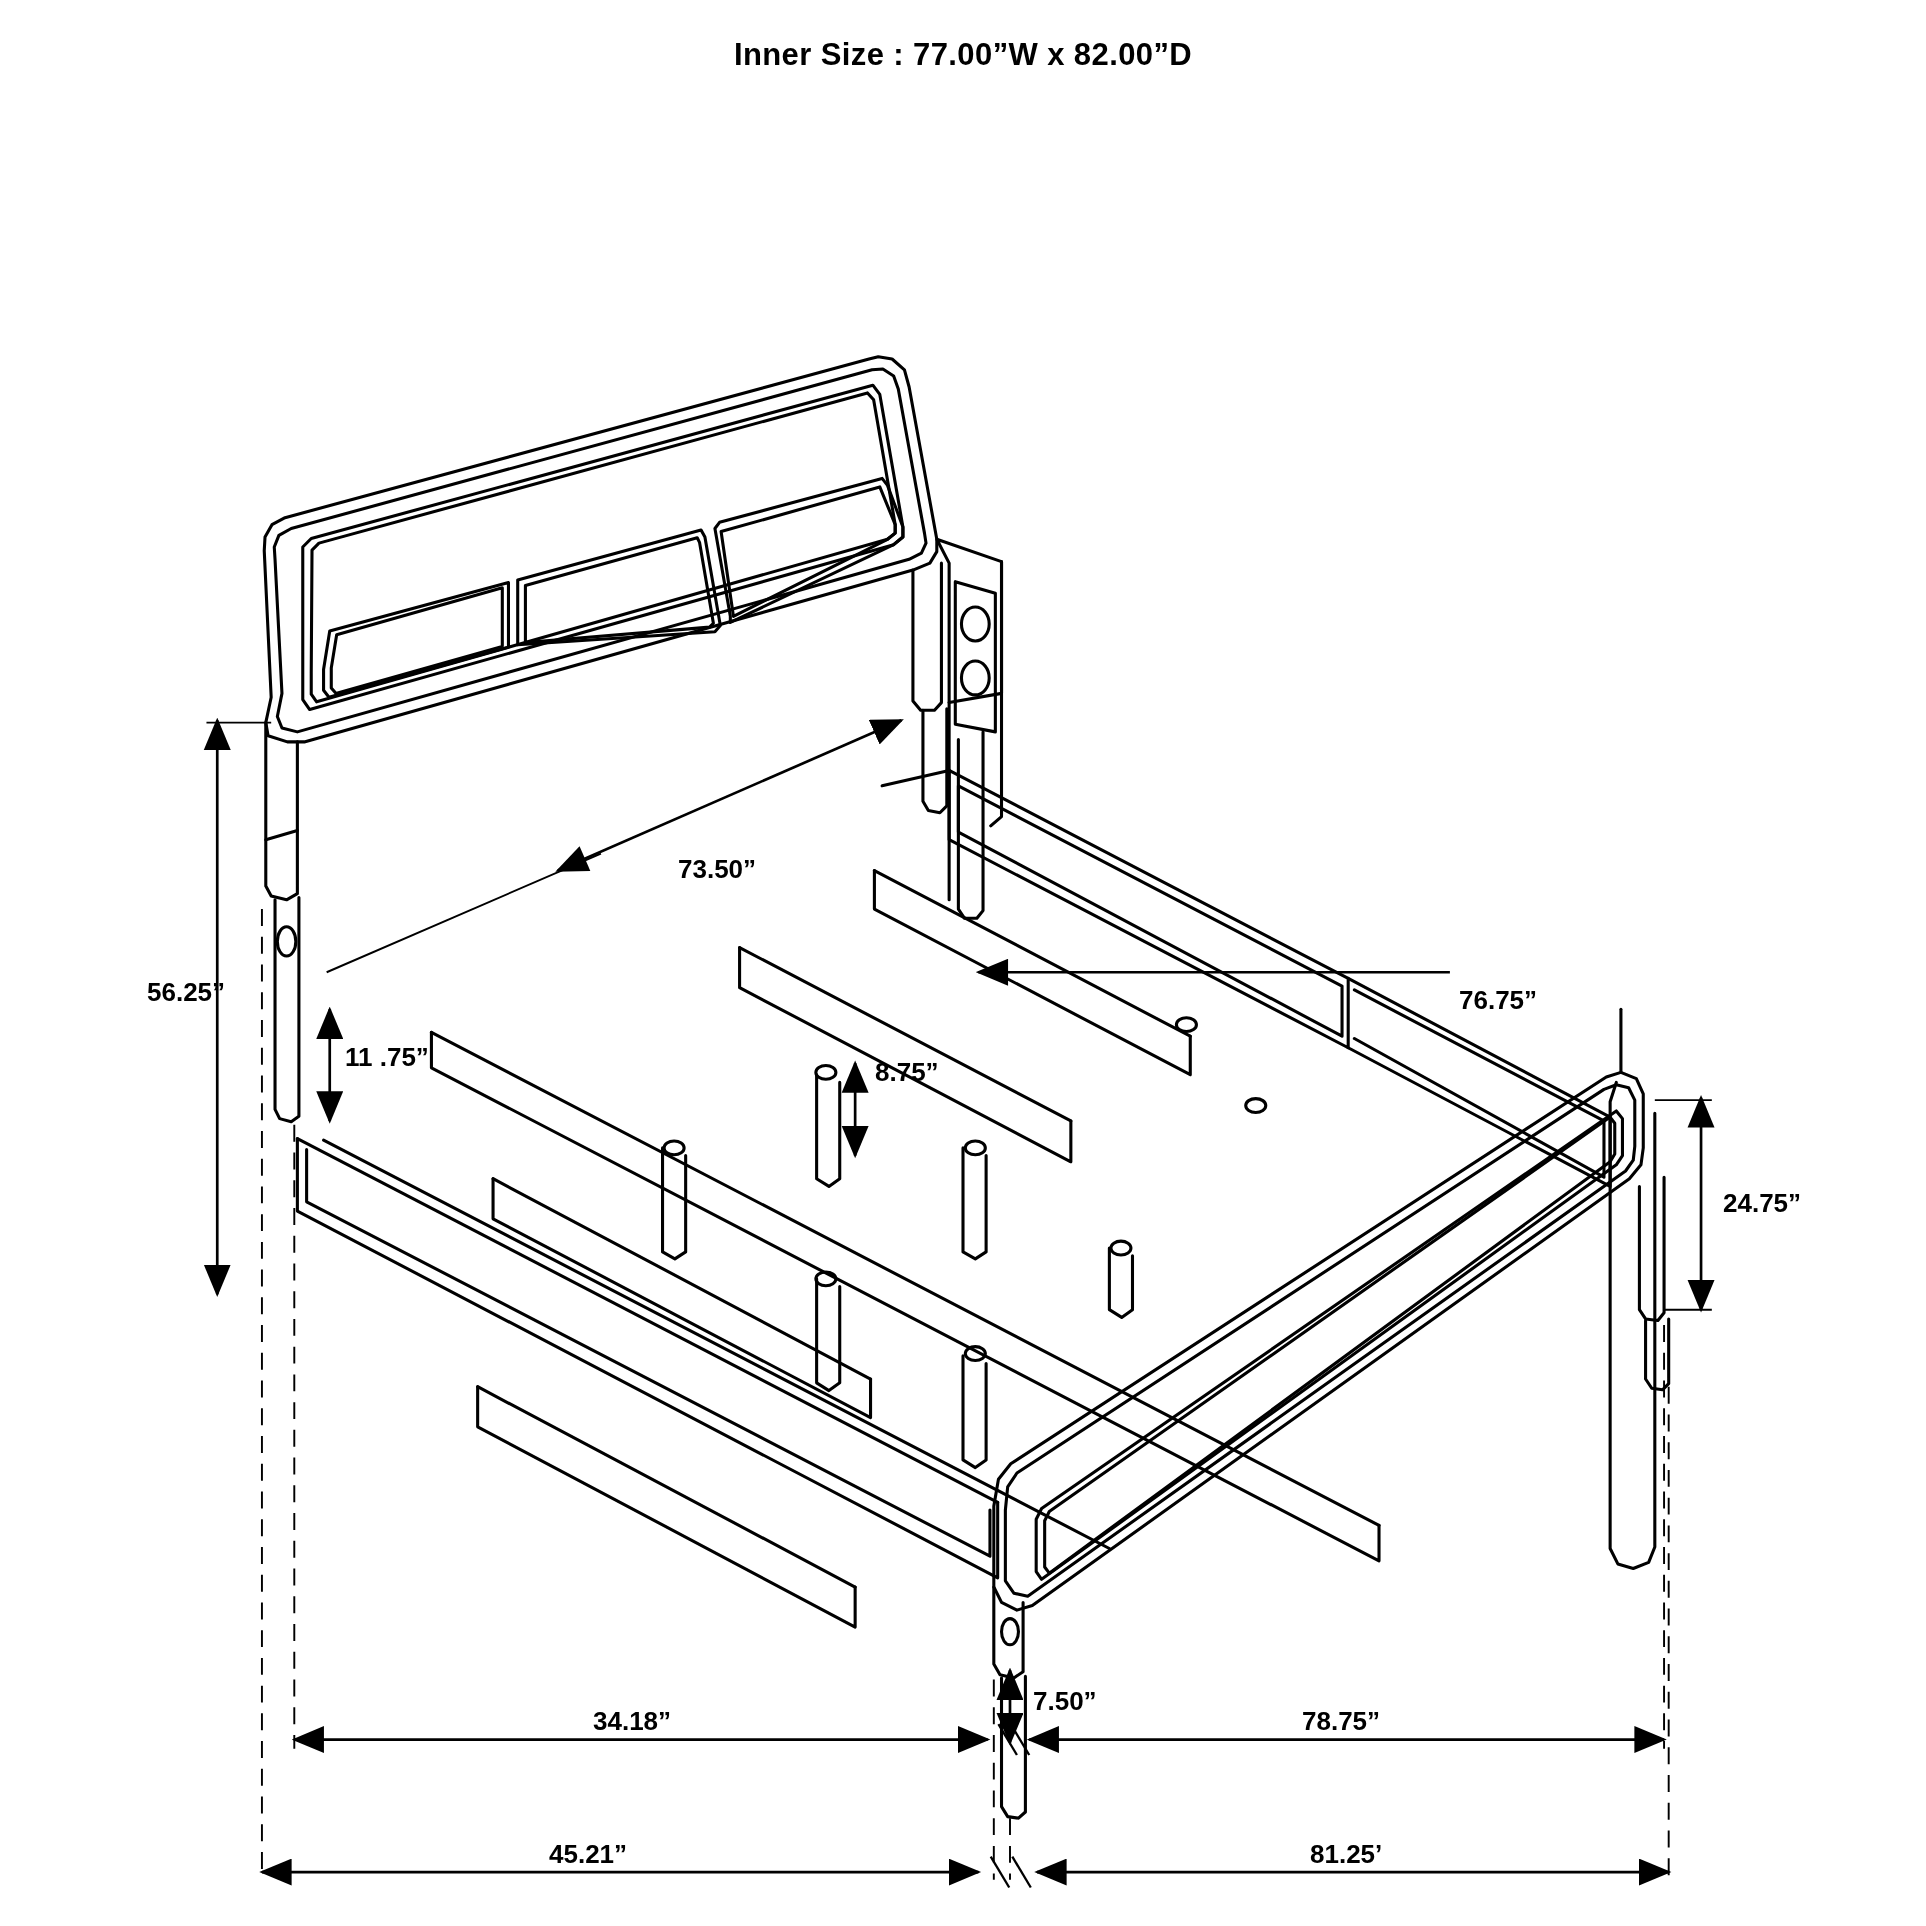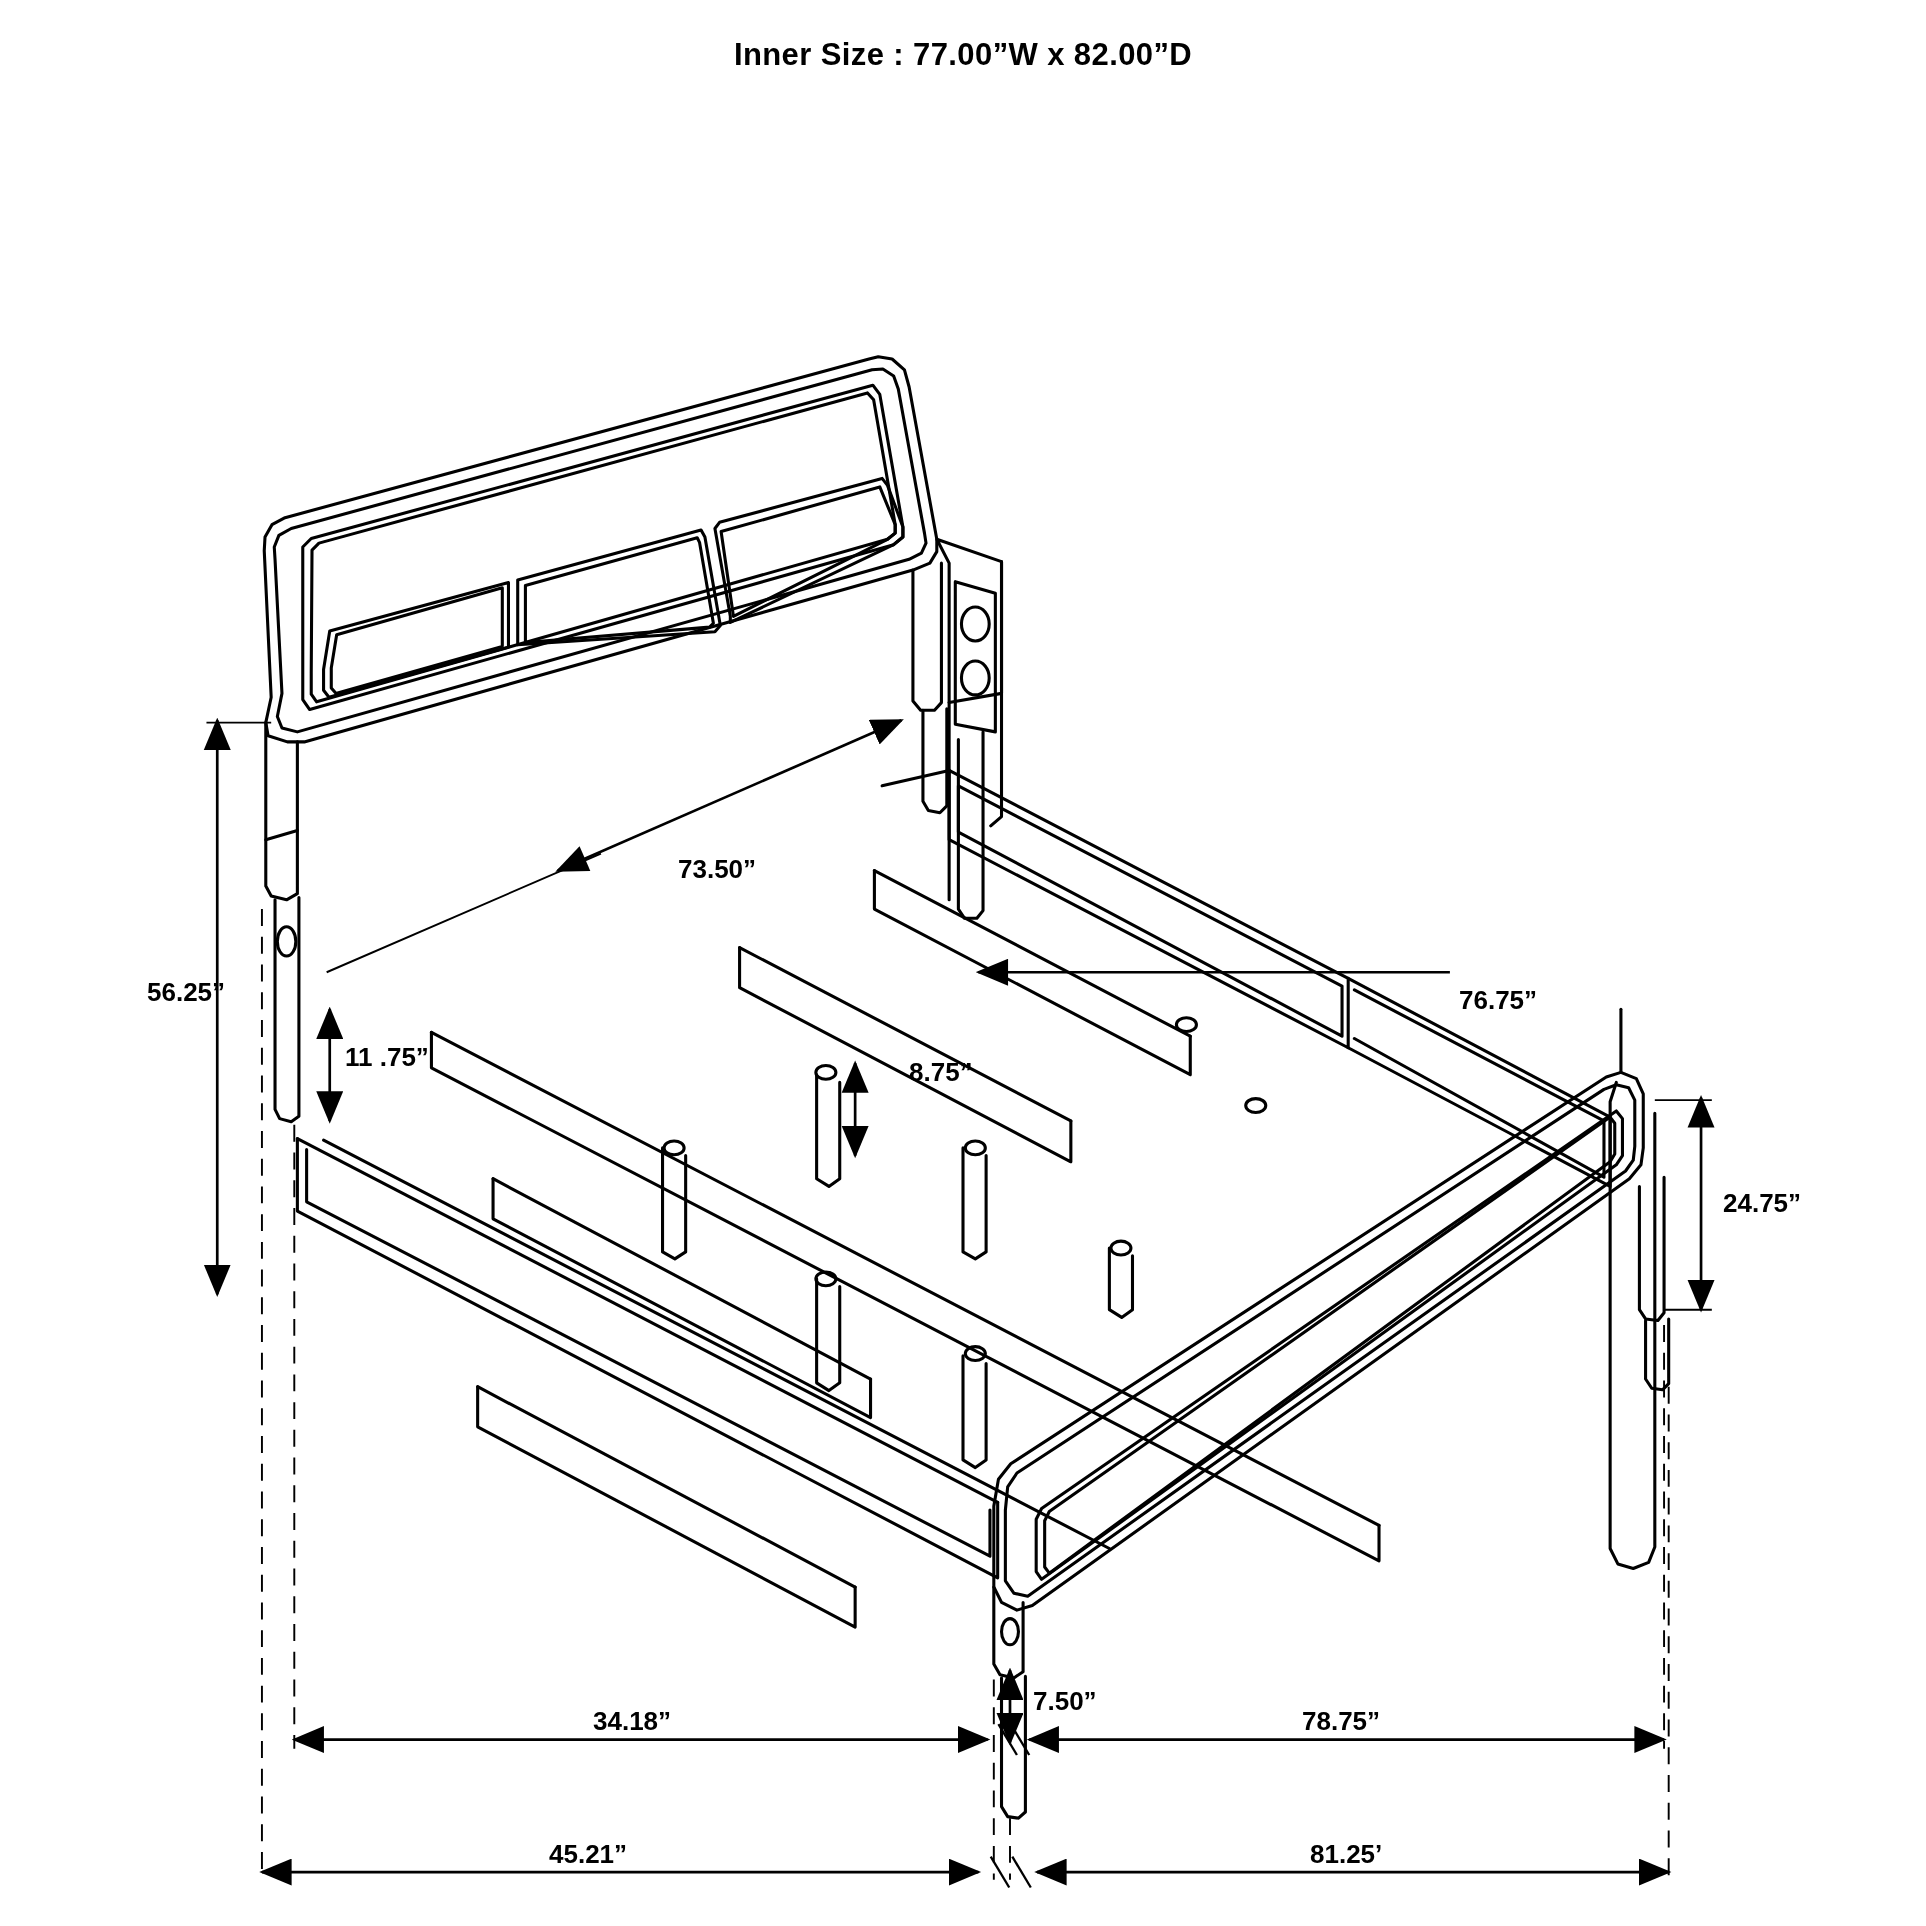--- a/index.html
+++ b/index.html
@@ -240,21 +240,21 @@
       <line x1="1314" y1="2410" x2="1338" y2="2450" stroke-width="3"></line>
     </g>
   </svg>
 
   <div class="dim-label" style="left:99px; top:977px;margin-left:48px;">56.25”</div>
 
   <div class="dim-label" style="left:630px; top:854px;margin-left:48px;">73.50”</div>
 
   <div class="dim-label" style="left:345px; top:1042px;">11 .75”</div>
 
-  <div class="dim-label" style="left:909px; top:1057px;">8.75”</div>
+  <div class="dim-label" style="left:875px; top:1057px;">8.75”</div>
 
   <div class="dim-label" style="left:1459px; top:985px;">76.75”</div>
 
   <div class="dim-label" style="left:1723px; top:1188px;">24.75”</div>
 
   <div class="dim-label" style="left:1033px; top:1686px;text-align:right;">7.50”</div>
 
   <div class="dim-label" style="left:593px; top:1706px;">34.18”</div>
 
   <div class="dim-label" style="left:1302px; top:1706px;">78.75”</div>

